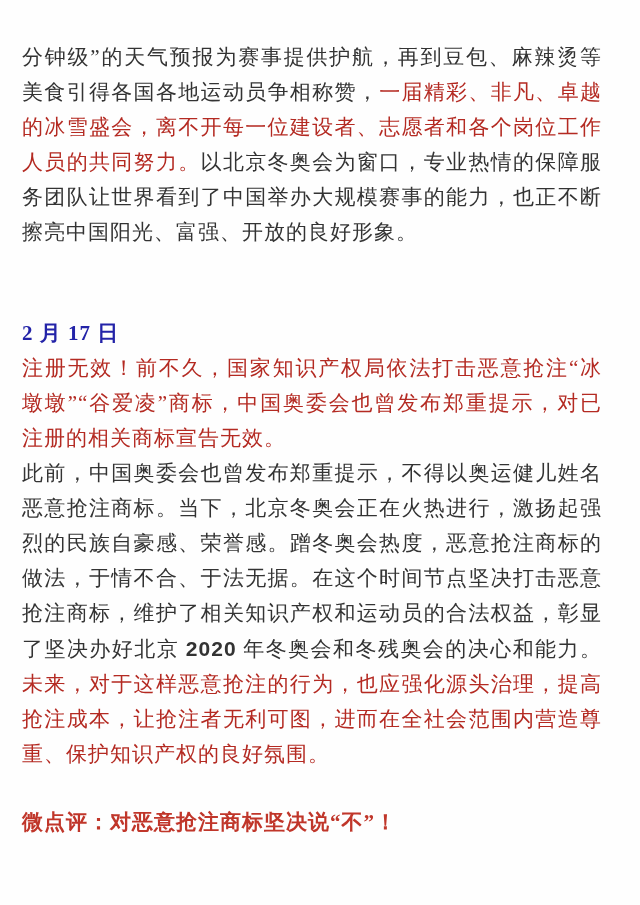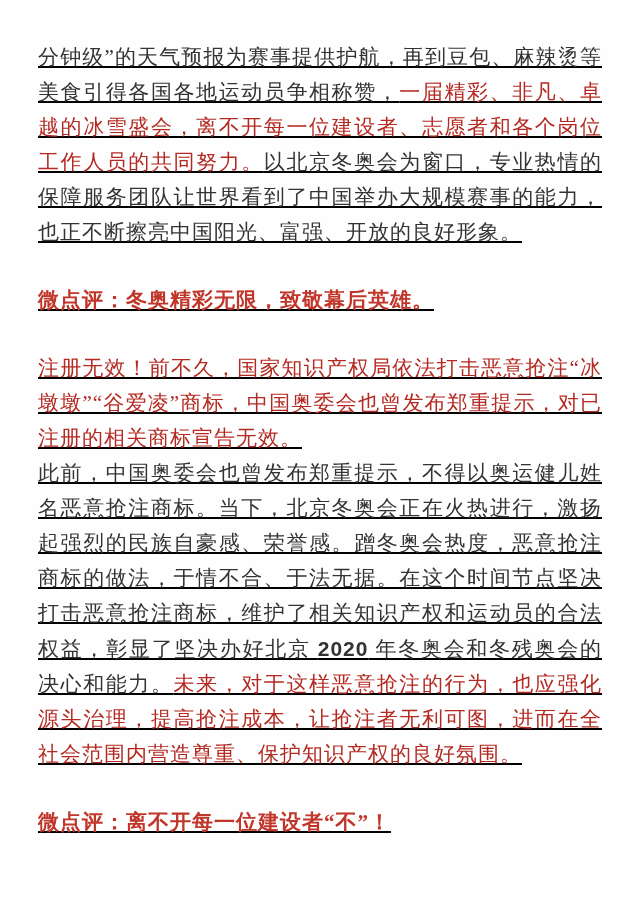--- a/index.html
+++ b/index.html
@@ -11,22 +11,21 @@
   }
   *{margin:0;padding:0;box-sizing:border-box;}
   html,body{width:640px;height:905px;}
   body{
     background:var(--paper);
     font-family:"Liberation Serif","DejaVu Serif",serif;
     overflow:hidden;
   }
   .doc{
     width:640px;height:730px;
-    padding:40px 38px 24px 38px;
-    text-decoration:underline;
+    padding:40px 38px 24px 22px;
   }
   .para{
     font-size:21px;
     line-height:35px;
     letter-spacing:1px;
     color:var(--ink);
     text-align:justify;
     text-justify:inter-ideograph;
   }
   .para-red{color:var(--red);}
@@ -51,28 +50,28 @@
 </style>
 </head>
 <body>
 
 <div class="doc">
 
   <p class="para"><span class="seg-black">分钟级”的天气预报为赛事提供护航，再到豆包、麻辣烫等美食引得各国各地运动员争相称赞，</span><span class="seg-red">一届精彩、非凡、卓越的冰雪盛会，离不开每一位建设者、志愿者和各个岗位工作人员的共同努力。</span><span class="seg-black">以北京冬奥会为窗口，专业热情的保障服务团队让世界看到了中国举办大规模赛事的能力，也正不断擦亮中国阳光、富强、开放的良好形象。</span></p>
 
   <div class="spacer"></div>
 
-  <p class="comment">微点评：冬奥精彩无限，致敬幕后英雄。</p>
 
   <div class="spacer"></div>
 
+  <p class="date-heading">2 月 17 日</p>
 
   <p class="para para-red">注册无效！前不久，国家知识产权局依法打击恶意抢注“冰墩墩”“谷爱凌”商标，中国奥委会也曾发布郑重提示，对已注册的相关商标宣告无效。</p>
 
   <p class="para"><span class="seg-black">此前，中国奥委会也曾发布郑重提示，不得以奥运健儿姓名恶意抢注商标。当下，北京冬奥会正在火热进行，激扬起强烈的民族自豪感、荣誉感。蹭冬奥会热度，恶意抢注商标的做法，于情不合、于法无据。在这个时间节点坚决打击恶意抢注商标，维护了相关知识产权和运动员的合法权益，彰显了坚决办好北京 </span><span class="seg-black bold">2020</span><span class="seg-black"> 年冬奥会和冬残奥会的决心和能力。</span><span class="seg-red">未来，对于这样恶意抢注的行为，也应强化源头治理，提高抢注成本，让抢注者无利可图，进而在全社会范围内营造尊重、保护知识产权的良好氛围。</span></p>
 
   <div class="spacer"></div>
 
-  <p class="comment">微点评：离不开每一位建设者“不”！</p>
+  <p class="comment">微点评：对恶意抢注商标坚决说“不”！</p>
 
   <div class="spacer"></div>
 
 </div>
 
 </body></html>

